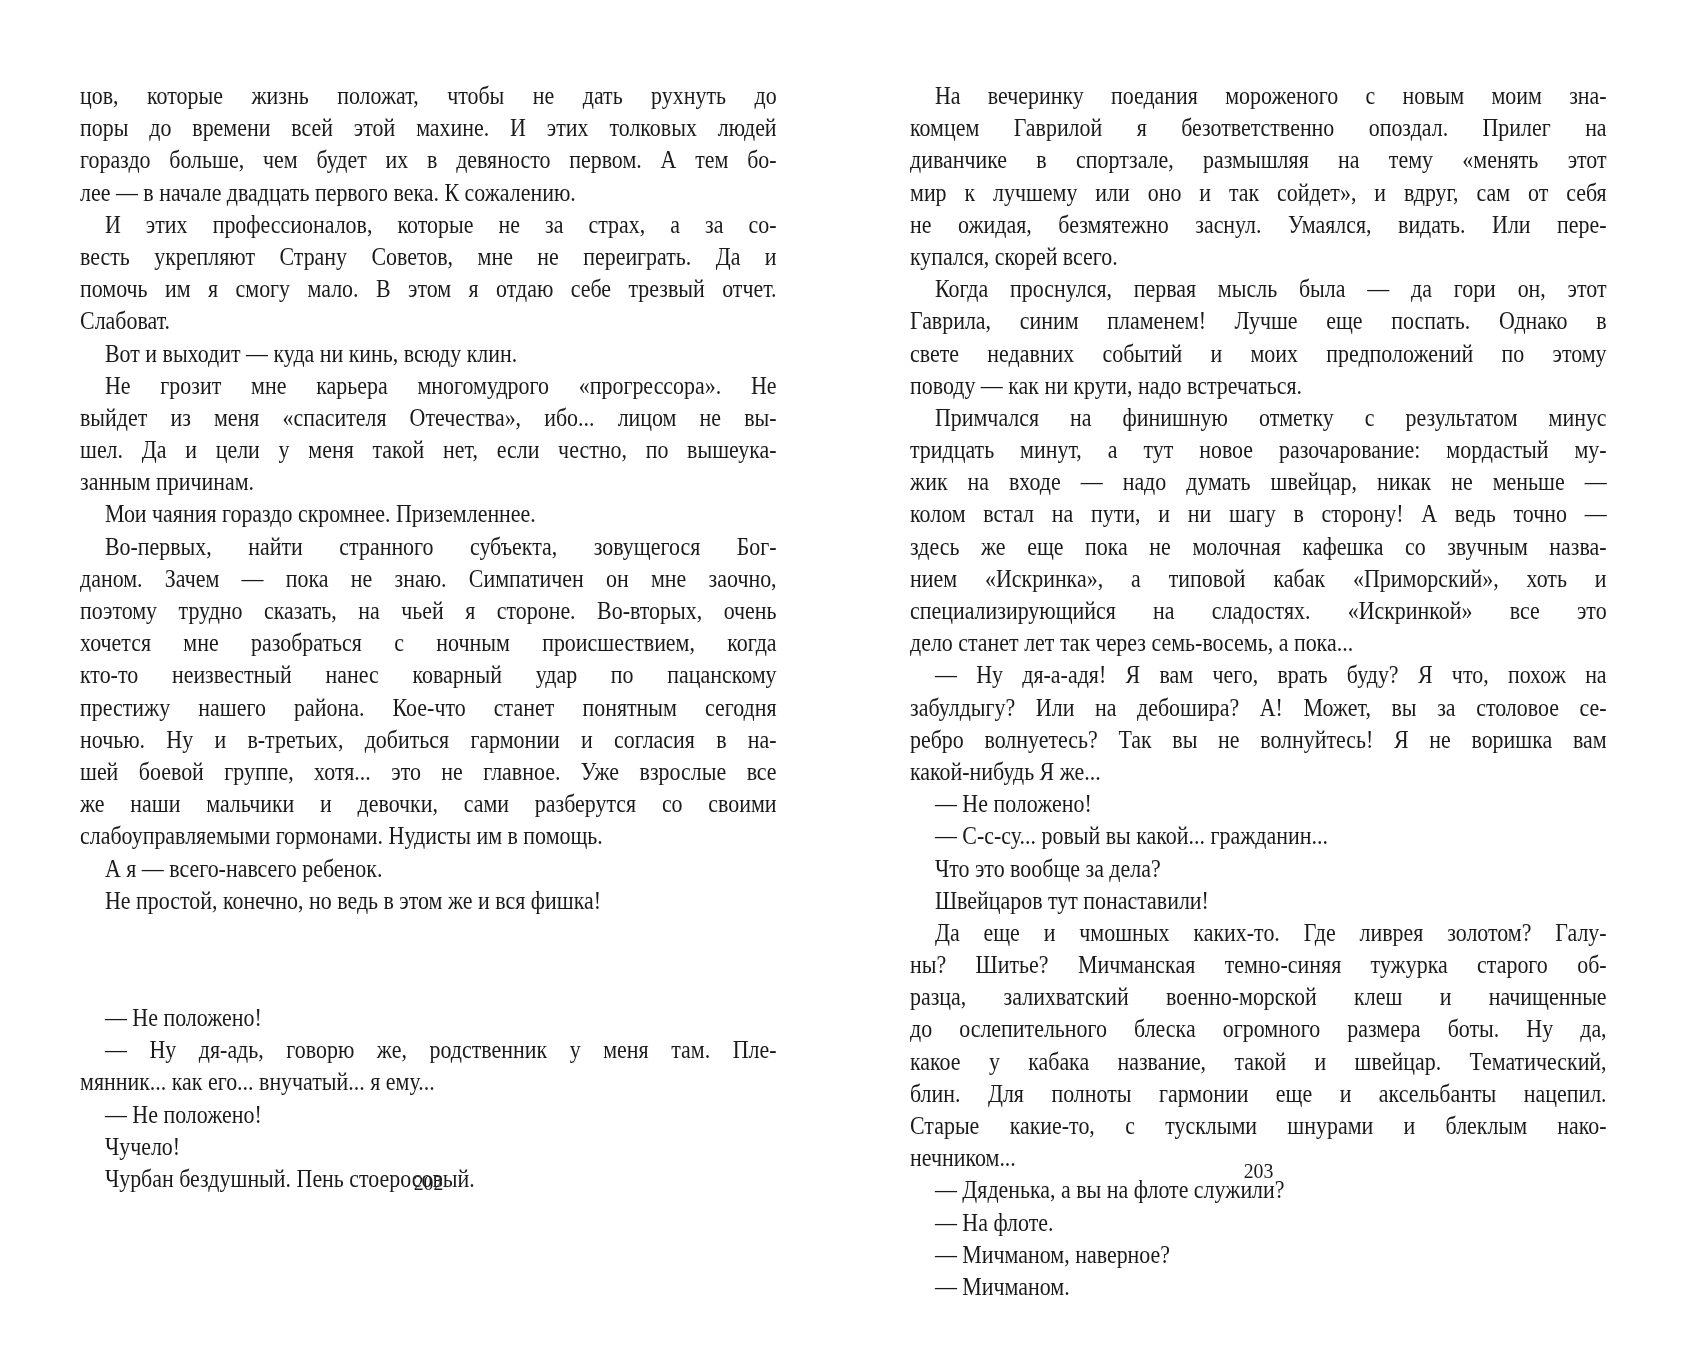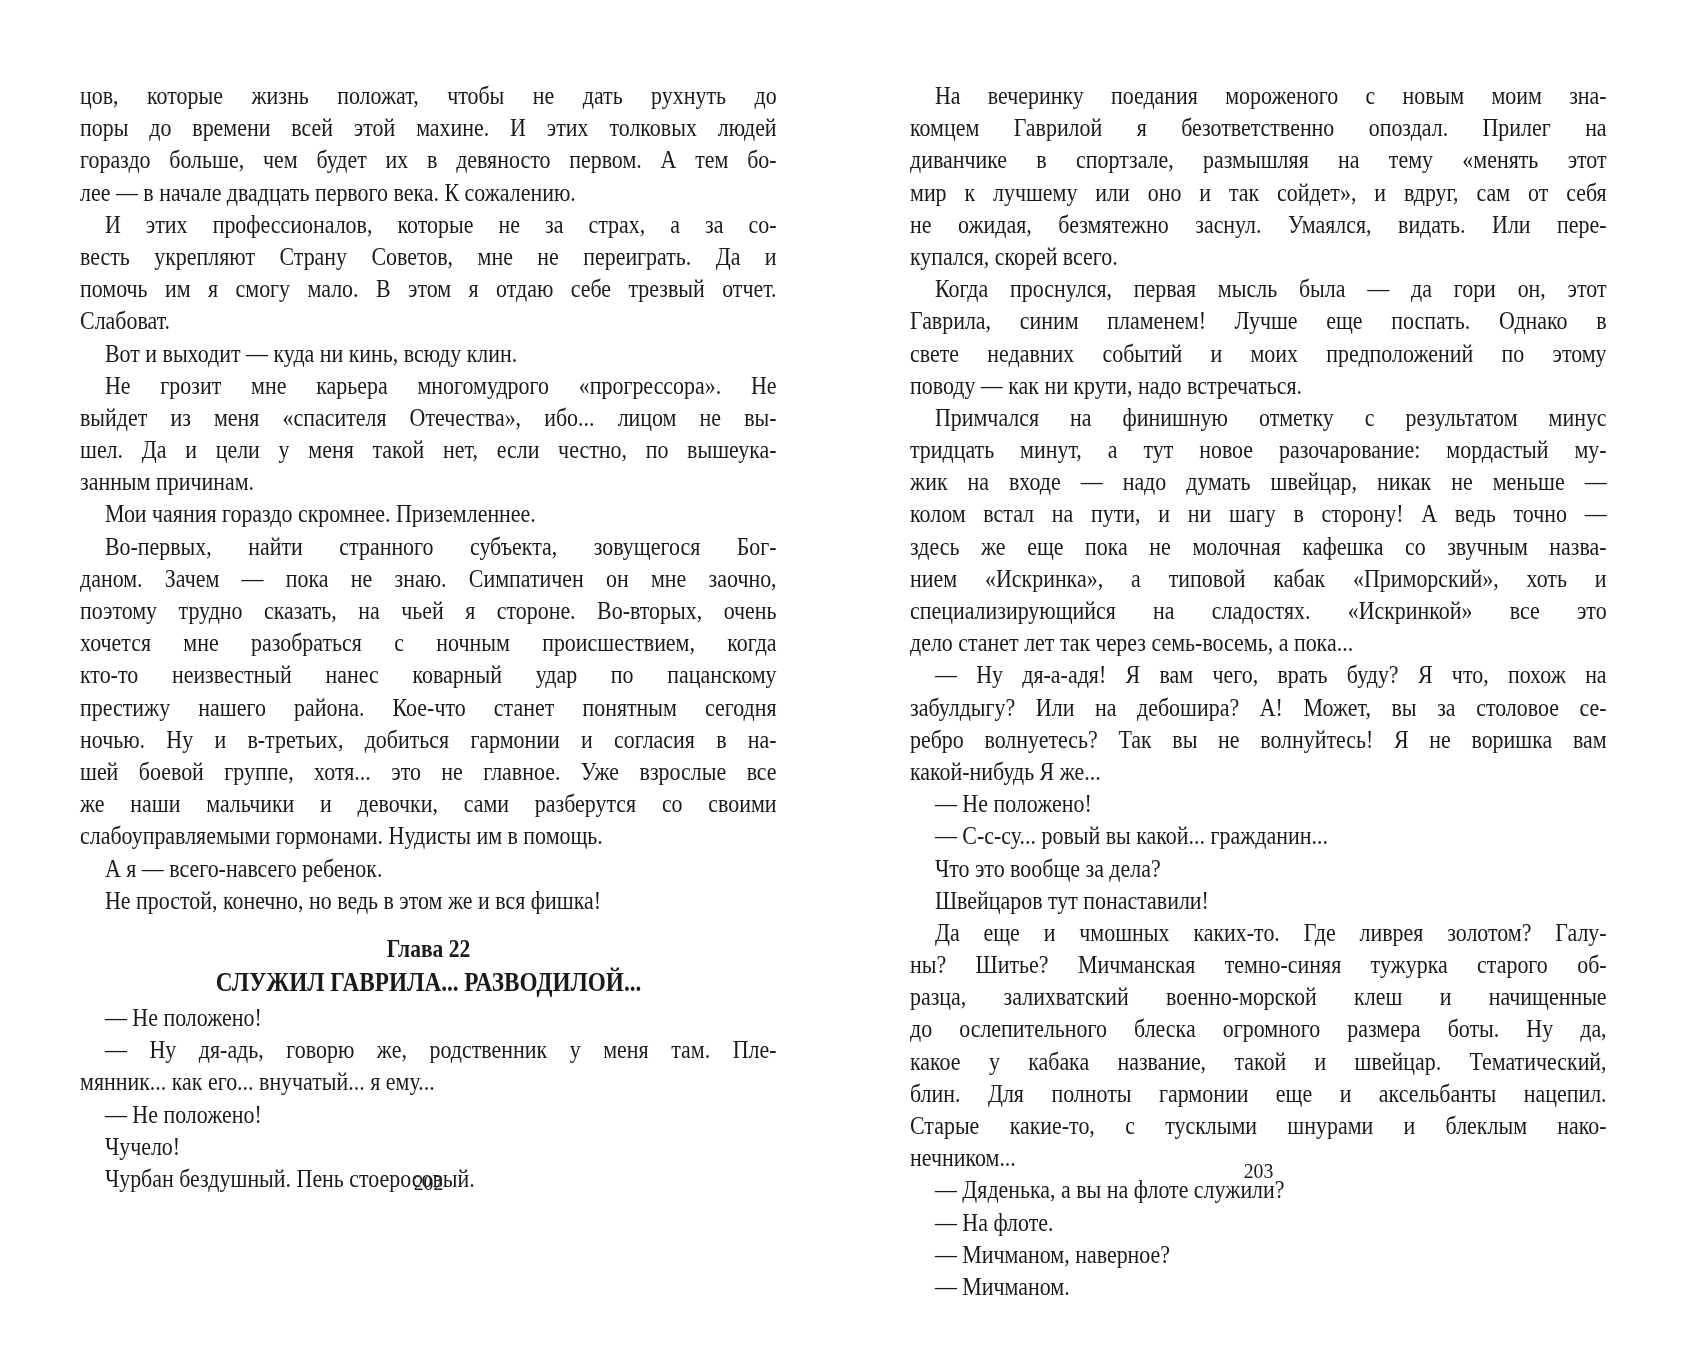--- a/index.html
+++ b/index.html
@@ -53,24 +53,20 @@
         <span class="line">кто-то неизвестный нанес коварный удар по пацанскому</span>
         <span class="line">престижу нашего района. Кое-что станет понятным сегодня</span>
         <span class="line">ночью. Ну и в-третьих, добиться гармонии и согласия в на-</span>
         <span class="line">шей боевой группе, хотя... это не главное. Уже взрослые все</span>
         <span class="line">же наши мальчики и девочки, сами разберутся со своими</span>
         <span class="line last">слабоуправляемыми гормонами. Нудисты им в помощь.</span>
         <span class="line dialog">А я — всего-навсего ребенок.</span>
         <span class="line dialog">Не простой, конечно, но ведь в этом же и вся фишка!</span>
       </div>
 
-    <div class="chapter" style="top: 933px;">
-      <span class="num">Глава 22</span>
-      <span class="title">СЛУЖИЛ ГАВРИЛА... РАЗВОДИЛОЙ...</span>
-    </div>
 
     <div class="body-text" style="top: 1002px;" id="left-after">
         <span class="line dialog">— Не положено!</span>
         <span class="line indent">— Ну дя-адь, говорю же, родственник у меня там. Пле-</span>
         <span class="line last">мянник... как его... внучатый... я ему...</span>
         <span class="line dialog">— Не положено!</span>
         <span class="line dialog">Чучело!</span>
         <span class="line dialog">Чурбан бездушный. Пень стоеросовый.</span>
       </div>
 

